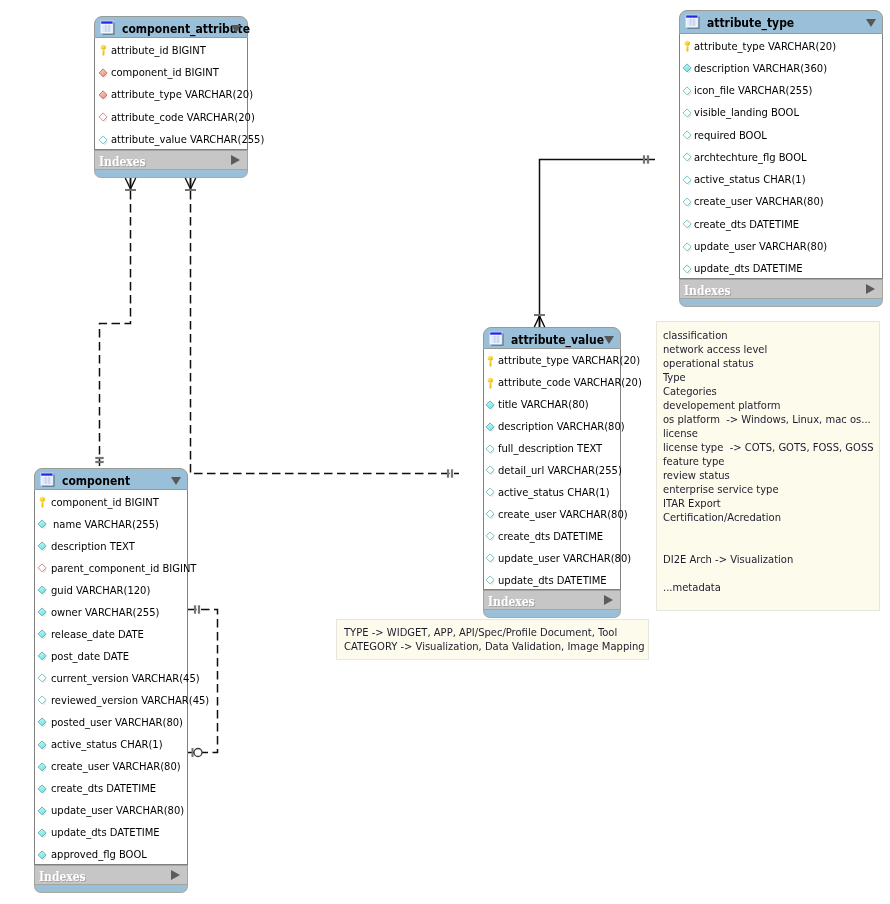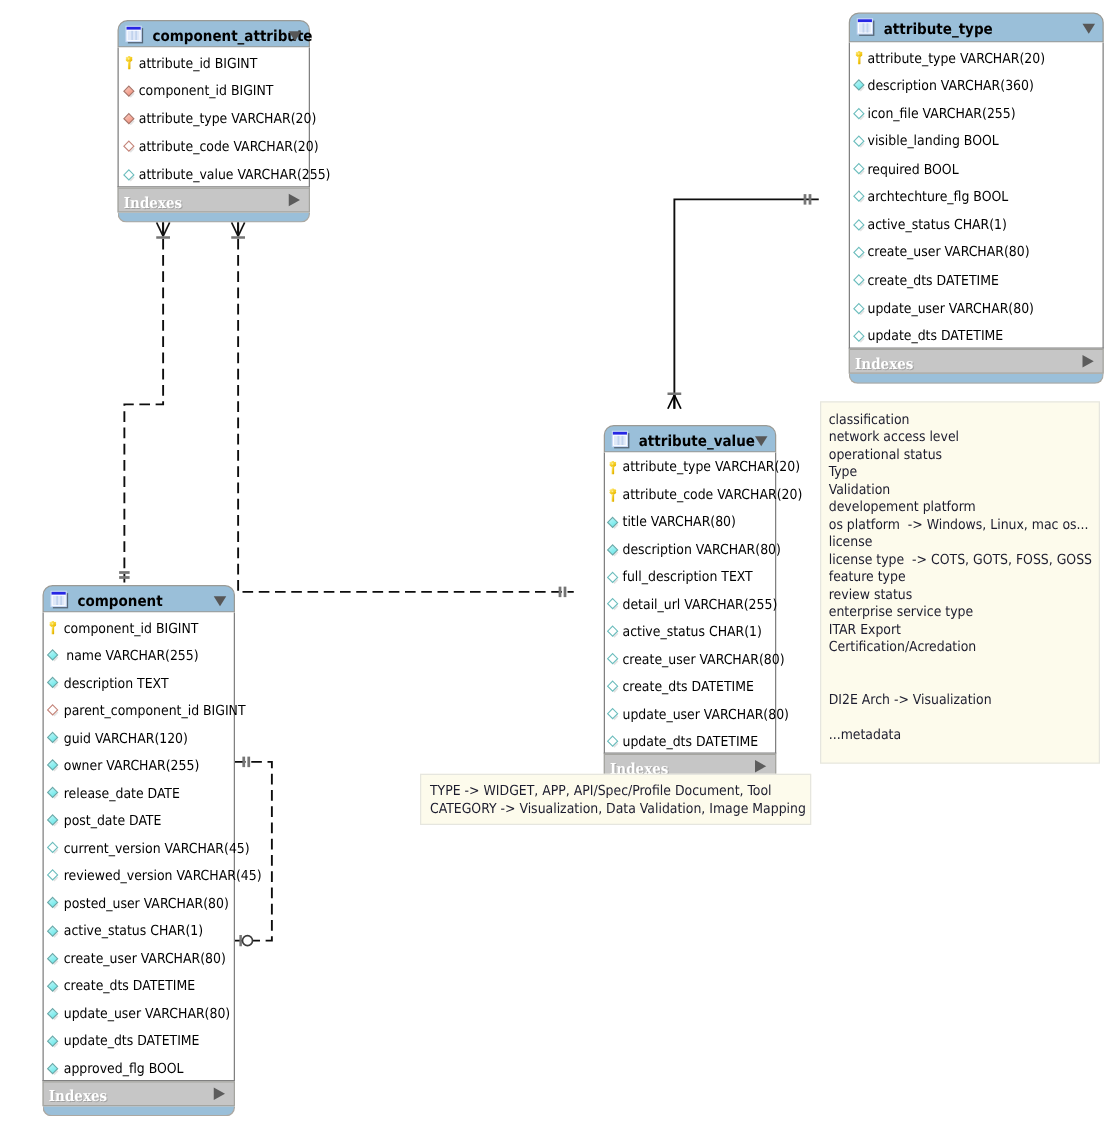--- a/index.html
+++ b/index.html
@@ -302,21 +302,21 @@
             </svg></span>
           <span class="col-text" style="left: 14px;">update_dts DATETIME</span>
         </div>
       </div>
       <div class="tbl-idx" style="height: 20px;">
         <span class="idx-label">Indexes</span>
         <span class="idx-caret"></span>
       </div>
       <div class="tbl-foot" style="height: 8px;"></div>
     </div>
-    <div class="erd-table" style="left: 459px; top: 340px; width: 162px; height: 291px;">
+    <div class="erd-table" style="left: 459px; top: 327px; width: 162px; height: 291px;">
       <div class="tbl-header" style="height: 22px;">
         <span class="tbl-icon"><svg width="16" height="16" viewBox="0 0 16 16">
             <rect x="2.3" y="2.5" width="12.2" height="12.2" fill="#43505c" opacity="0.8"></rect>
             <rect x="0.8" y="1.0" width="12.2" height="12.2" fill="#fbfdff"></rect>
             <rect x="0.8" y="1.0" width="12.2" height="2.7" fill="#2626e4"></rect>
             <rect x="2.2" y="4.7" width="9.4" height="7.3" fill="#dfe8f8"></rect>
             <rect x="5.0" y="4.7" width="1.5" height="7.3" fill="#c2d3ed"></rect>
             <rect x="8.2" y="4.7" width="1.5" height="7.3" fill="#c2d3ed"></rect>
             <rect x="0.8" y="1.0" width="12.2" height="12.2" fill="none" stroke="#c9daf6" stroke-width="0.9"></rect>
           </svg></span>
@@ -730,21 +730,21 @@
         <span class="idx-label">Indexes</span>
         <span class="idx-caret"></span>
       </div>
       <div class="tbl-foot" style="height: 8px;"></div>
     </div>
     <div class="note" style="left: 656px; top: 321px; width: 224px; height: 290px;">
       <div class="note-line" style="left: 6px; top: 7px;">classification</div>
       <div class="note-line" style="left: 6px; top: 21px;">network access level</div>
       <div class="note-line" style="left: 6px; top: 35px;">operational status</div>
       <div class="note-line" style="left: 6px; top: 49px;">Type</div>
-      <div class="note-line" style="left: 6px; top: 63px;">Validation</div>
+      <div class="note-line" style="left: 6px; top: 63px;">Categories</div>
       <div class="note-line" style="left: 6px; top: 77px;">developement platform</div>
       <div class="note-line" style="left: 6px; top: 91px;">os platform  -&gt; Windows, Linux, mac os...</div>
       <div class="note-line" style="left: 6px; top: 105px;">license</div>
       <div class="note-line" style="left: 6px; top: 119px;">license type  -&gt; COTS, GOTS, FOSS, GOSS</div>
       <div class="note-line" style="left: 6px; top: 133px;">feature type</div>
       <div class="note-line" style="left: 6px; top: 147px;">review status</div>
       <div class="note-line" style="left: 6px; top: 161px;">enterprise service type</div>
       <div class="note-line" style="left: 6px; top: 175px;">ITAR Export</div>
       <div class="note-line" style="left: 6px; top: 189px;">Certification/Acredation</div>
       <div class="note-line" style="left: 6px; top: 231px;">DI2E Arch -&gt; Visualization</div>

